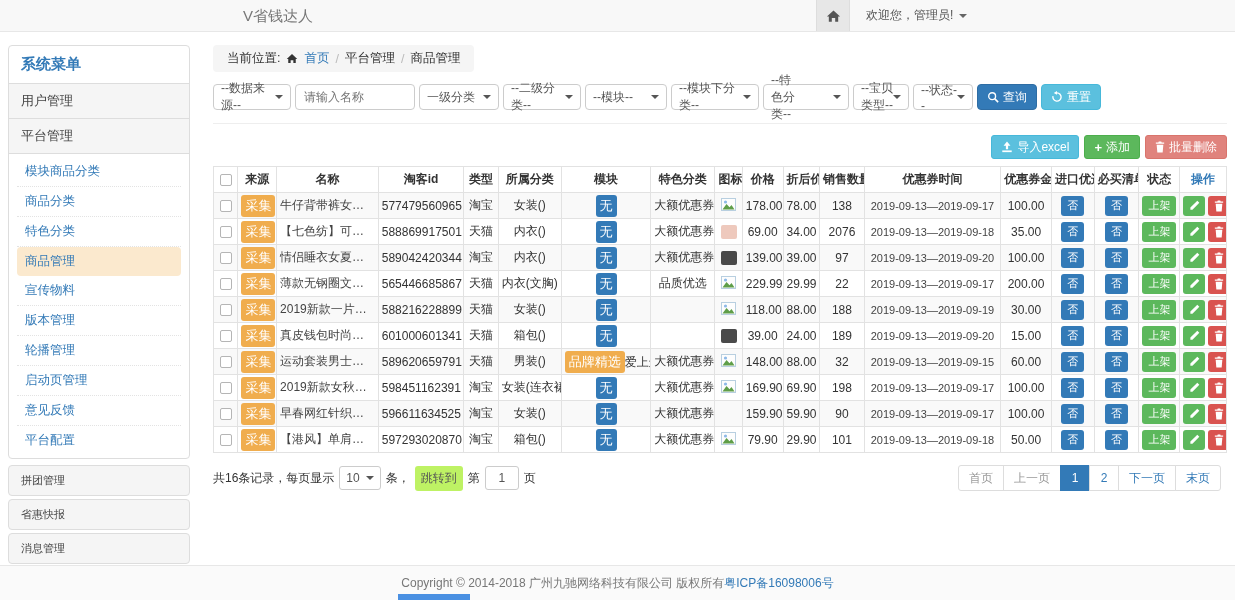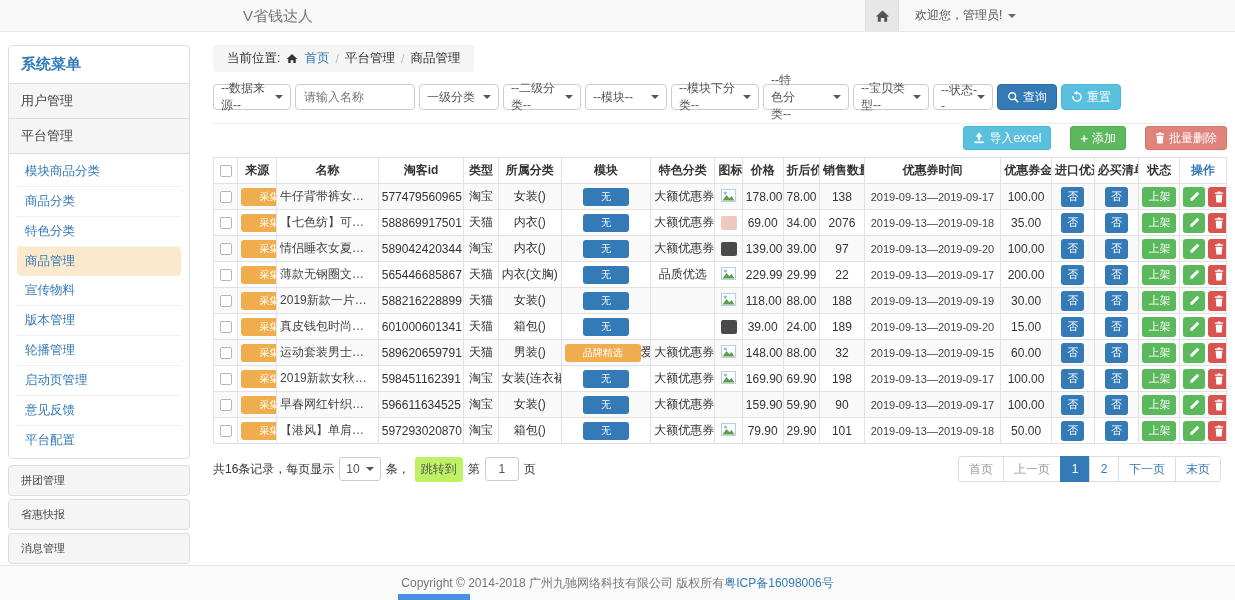--- a/index.html
+++ b/index.html
@@ -5,21 +5,21 @@
   * { box-sizing: border-box; margin: 0; padding: 0; }
   html,body { width:1235px; height:600px; }
   body {
     font-family: "Liberation Sans", "DejaVu Sans", sans-serif;
     font-size: 12px; color:#333; background:#fff;
     position: relative; overflow: hidden;
   }
   
   .topbar { height:32px; background:#f8f8f8; border-bottom:1px solid #e7e7e7; position:relative; }
   .brand { position:absolute; left:243px; top:0; line-height:31px; color:#777; font-size:15px; }
-  .topbar-right { position:absolute; left:865px; top:0; height:31px; display:flex; align-items:center; }
+  .topbar-right { position:absolute; left:816px; top:0; height:31px; display:flex; align-items:center; }
   .home-box { width:34px; height:31px; background:#e7e7e7; border-left:1px solid #ddd; border-right:1px solid #ddd; display:flex; align-items:center; justify-content:center; cursor:pointer; }
   .welcome { margin-left:16px; color:#555; font-size:12px; cursor:pointer; display:flex; align-items:center; gap:6px; }
   .caret-down { width:0; height:0; border-left:4px solid transparent; border-right:4px solid transparent; border-top:4px solid #666; display:inline-block; }
   
   .sidebar { position:absolute; left:8px; top:45px; width:182px; }
   .side-card { background:#fff; border:1px solid #ddd; border-radius:4px; overflow:hidden; margin-bottom:6px; }
   .side-title { padding:9px 12px; color:#337ab7; font-size:15px; font-weight:bold; }
   .section-head { padding:8px 12px; background:#f5f5f5; color:#444; font-size:13px; cursor:pointer; border-top:1px solid #ddd; }
   .submenu { list-style:none; padding:3px 8px; border-top:1px solid #ddd; }
   .submenu li { padding:6px 8px; color:#337ab7; font-size:12.5px; border-bottom:1px dotted #e3e3e3; cursor:pointer; }
@@ -32,37 +32,37 @@
   .bc-home { color:#337ab7; cursor:pointer; }
   .bc-sep { color:#bbb; }
   .filter-row { display:flex; gap:4px; margin-top:12px; align-items:center; }
   .f-select { height:26px; border:1px solid #ccc; border-radius:4px; background:#fff; display:inline-flex; align-items:center; justify-content:space-between; color:#555; font-size:12px; cursor:pointer; padding:0 7px; }
   .f-select .caret-down { border-top-color:#555; }
   .f-input { height:26px; border:1px solid #ccc; border-radius:4px; padding:0 8px; font-size:12px; color:#555; outline:none; }
   .btn { height:26px; border-radius:4px; padding:0 9px; display:inline-flex; align-items:center; gap:4px; color:#fff; font-size:12px; cursor:pointer; border:1px solid transparent; }
   .btn-query { background:#337ab7; border-color:#2e6da4; }
   .btn-reset { background:#5bc0de; border-color:#46b8da; }
   hr.sep { border:none; border-top:1px solid #eee; margin-top:13px; }
-  .actions { display:flex; justify-content:flex-end; gap:19px; margin-top:2px; }
+  .actions { display:flex; justify-content:flex-end; gap:5px; margin-top:11px; }
   .actions .btn { height:24px; border-radius:3px; }
   .btn-import { background:#5bc0de; border-color:#46b8da; }
   .btn-add { background:#5cb85c; border-color:#4cae4c; }
   .btn-batch { background:#e0837d; border-color:#d9746c; }
   .plus-glyph { font-size:13px; font-weight:bold; line-height:1; }
   
   .table-wrap { margin-top:7px; }
   table { width:100%; border-collapse:collapse; table-layout:fixed; }
   th, td { border:1px solid #e2e2e2; text-align:center; height:26px; padding:0 3px; overflow:hidden; white-space:nowrap; font-size:12px; }
   th { font-weight:bold; color:#333; background:#fff; }
   th.op-head { color:#337ab7; }
   tbody tr:nth-child(odd) { background:#f9f9f9; }
   td.name-cell { text-overflow:ellipsis; color:#444; }
   td.date-cell { font-size:11px; color:#444; }
   .chk { width:12px; height:12px; border:1px solid #b5b5b5; border-radius:2px; background:#fff; display:inline-block; vertical-align:middle; cursor:pointer; }
-  .badge { display:inline-block; padding:2px 18px; border-radius:3px; color:#fff; font-size:10px; }
+  .badge { display:inline-block; padding:2px 4px; border-radius:3px; color:#fff; font-size:13px; }
   .badge-orange { background:#f0ad4e; }
   .badge-blue { background:#337ab7; }
   .mini-btn { display:inline-flex; align-items:center; justify-content:center; height:20px; padding:0 6px; border-radius:3px; color:#fff; font-size:11px; cursor:pointer; }
   .mb-blue { background:#337ab7; }
   .mb-green { background:#5cb85c; }
   .op-btn { width:22px; height:20px; border-radius:3px; display:inline-flex; align-items:center; justify-content:center; cursor:pointer; vertical-align:middle; }
   .op-edit { background:#5cb85c; margin-right:3px; }
   .op-del { background:#d9534f; }
   .thumb-dark { display:inline-block; width:16px; height:14px; background:#4a4a4a; border-radius:2px; vertical-align:middle; }
   .thumb-pink { display:inline-block; width:16px; height:14px; background:#eec9bd; border-radius:2px; vertical-align:middle; }
@@ -164,21 +164,21 @@
           <span class="caret-down"></span>
         </span>
         <span class="f-select" style="width: 88px;">
           <span>--模块下分类--</span>
           <span class="caret-down"></span>
         </span>
         <span class="f-select" style="width: 86px; gap: 32px;">
           <span>--特色分类--</span>
           <span class="caret-down"></span>
         </span>
-        <span class="f-select" style="width: 76px;">
+        <span class="f-select" style="width: 56px;">
           <span>--宝贝类型--</span>
           <span class="caret-down"></span>
         </span>
         <span class="f-select" style="width: 60px;">
           <span>--状态--</span>
           <span class="caret-down"></span>
         </span>
       </span>
     <span class="btn btn-query">
       <svg width="12" height="12" viewBox="0 0 14 14">

